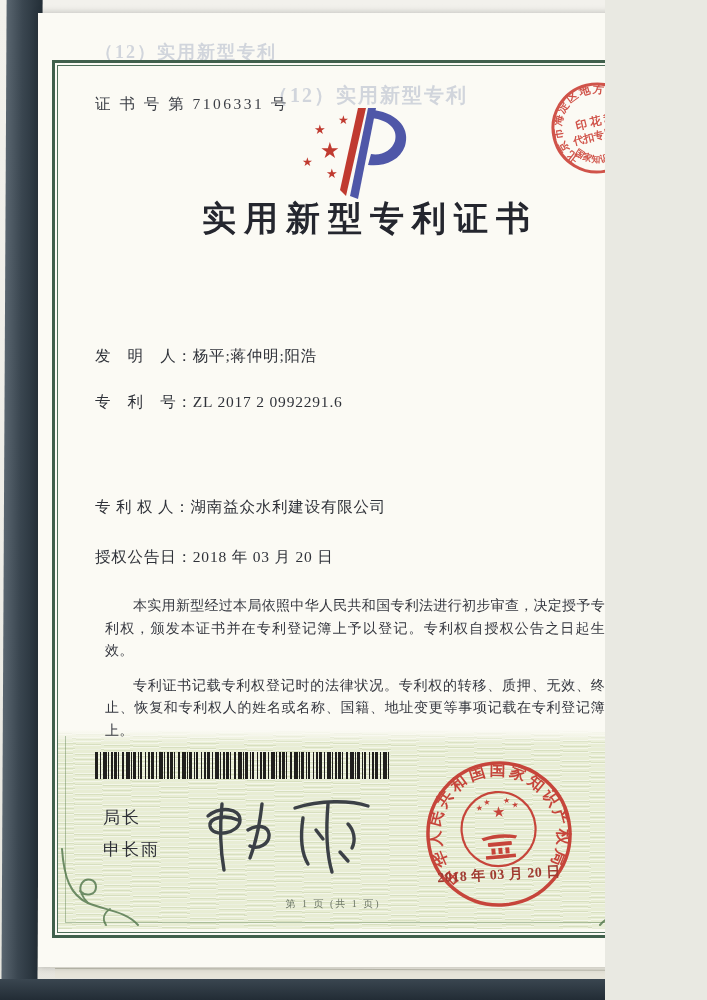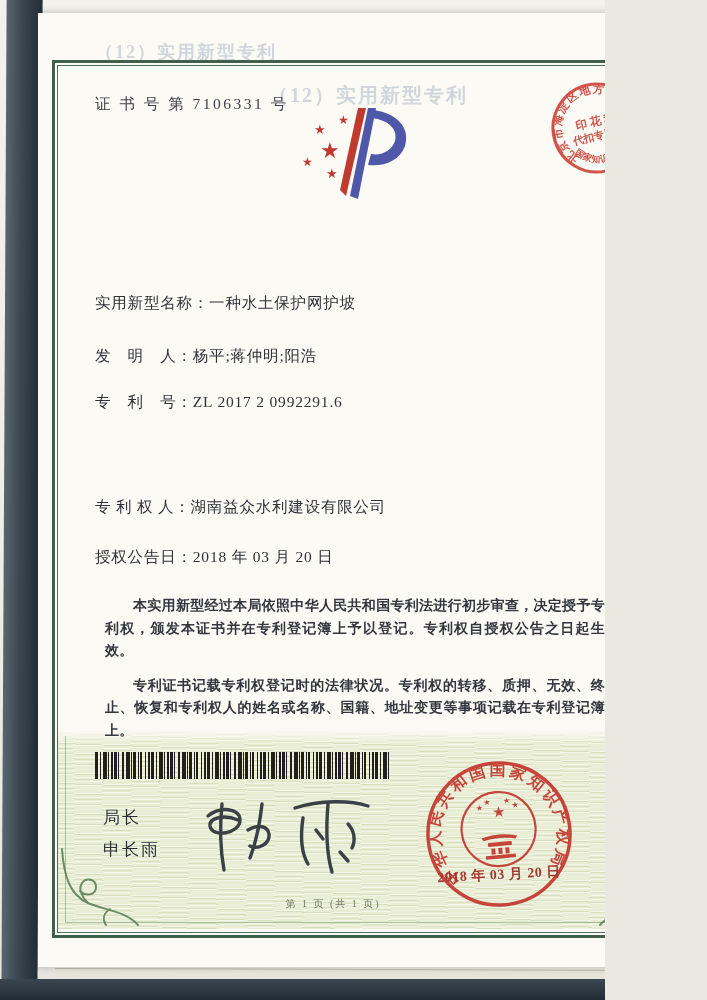--- a/index.html
+++ b/index.html
@@ -37,21 +37,21 @@
 
   
   .ghost{color:rgba(120,138,172,.32);font-weight:bold;filter:blur(.5px);letter-spacing:2px;white-space:nowrap;}
   #cert-number{left:95px;top:94px;font-size:15.5px;letter-spacing:2.5px;color:#3c3f46;}
   #title{left:120px;top:196px;width:500px;text-align:center;font-size:34px;font-weight:bold;
          letter-spacing:8px;color:#24262e;}
   .field{left:95px;font-size:15.5px;color:#2f3239;letter-spacing:.8px;white-space:nowrap;}
   .f1{top:293px}.f2{top:346px}.f3{top:392px}.f4{top:446px}.f5{top:497px}.f6{top:547px}
   #paragraphs{left:93px;top:583px;width:524px;}
   #paragraphs p{margin:12px;text-indent:2em;font-size:14px;line-height:22.6px;
-                text-align:justify;letter-spacing:.3px;color:#35373f;font-weight:bold;}
+                text-align:justify;letter-spacing:.3px;color:#35373f;}
   #officer-title{left:103px;top:806px;font-size:17px;color:#2f3138;letter-spacing:2px;}
   #officer-name{left:103px;top:838px;font-size:17px;color:#2f3138;letter-spacing:2px;}
   #page-footer{left:263px;top:897px;width:140px;text-align:center;font-size:10px;
                letter-spacing:2px;color:#6e7868;}
   #barcode{left:95px;top:752px;}
   #seal-date{left:434px;top:866px;width:130px;text-align:center;font-size:14px;font-weight:bold;
              color:#a03a31;letter-spacing:.5px;transform:rotate(-3deg);white-space:nowrap;}
 
   svg text{font-family:"Liberation Serif","DejaVu Serif",serif;}
   .star{font-family:"DejaVu Sans",sans-serif;}
@@ -102,22 +102,22 @@
     <polygon points="58,2 66,2 46,90 40,84" fill="#c03a30"></polygon>
     <polygon points="68,2 76,2 58,93 50,90" fill="#4f57a8"></polygon>
     <path d="M74,4 C100,8 110,24 105,40 C100,55 83,61 68,59 L71,48 C82,50 92,44 95,35 C98,24 90,14 71,12 Z" fill="#4f57a8"></path>
     <text class="star" x="38" y="18" font-size="12" fill="#c03a30">★</text>
     <text class="star" x="14" y="28" font-size="13" fill="#c03a30">★</text>
     <text class="star" x="20" y="52" font-size="22" fill="#c03a30">★</text>
     <text class="star" x="2" y="60" font-size="12" fill="#c03a30">★</text>
     <text class="star" x="26" y="72" font-size="13" fill="#c03a30">★</text>
   </svg>
 
+  <div class="abs" id="title">实用新型专利证书</div>
 
-  <div class="abs field f1"><span>实用新型名称：</span><span>一种水土保护网护坡</span></div>
   <div class="abs field f2"><span>发　明　人：</span><span>杨平;蒋仲明;阳浩</span></div>
   <div class="abs field f3"><span>专　利　号：</span><span>ZL 2017 2 0992291.6</span></div>
   <div class="abs field f5"><span>专 利 权 人：</span><span>湖南益众水利建设有限公司</span></div>
   <div class="abs field f6"><span>授权公告日：</span><span>2018 年 03 月 20 日</span></div>
 
   <div class="abs" id="paragraphs">
     <p>本实用新型经过本局依照中华人民共和国专利法进行初步审查，决定授予专利权，颁发本证书并在专利登记簿上予以登记。专利权自授权公告之日起生效。</p>
     <p>专利证书记载专利权登记时的法律状况。专利权的转移、质押、无效、终止、恢复和专利权人的姓名或名称、国籍、地址变更等事项记载在专利登记簿上。</p>
   </div>
 

